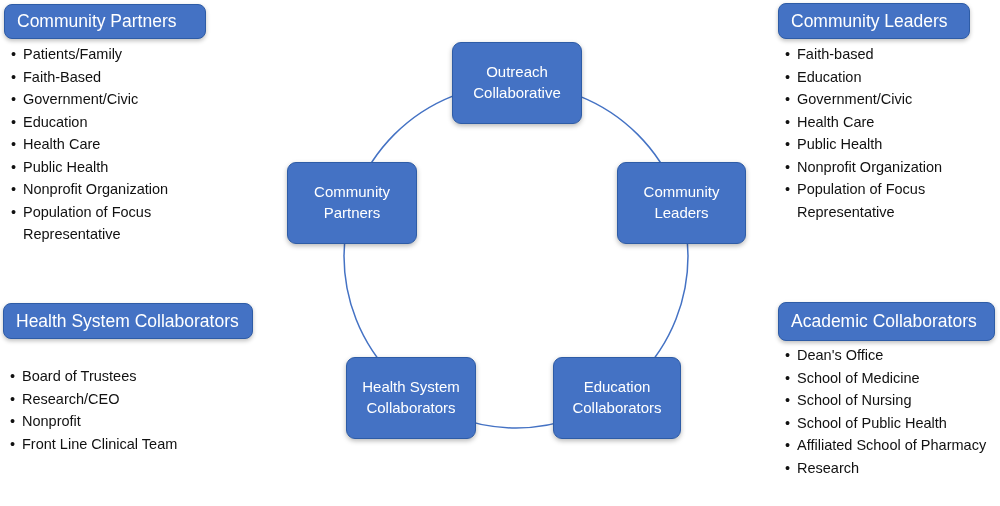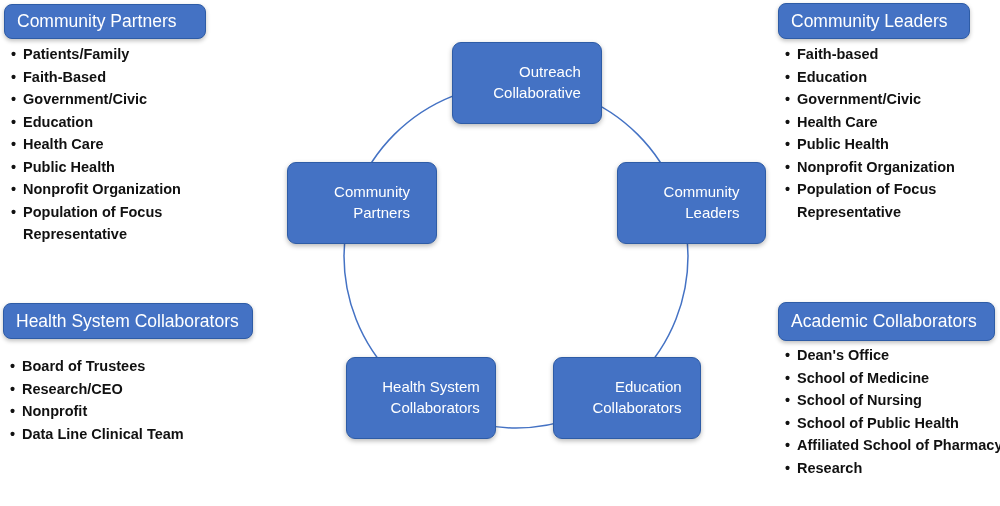--- a/index.html
+++ b/index.html
@@ -7,58 +7,57 @@
   .stage{position:relative;width:1000px;height:506px;background:#ffffff;overflow:hidden;}
 
   
   .cycle-svg{position:absolute;left:0;top:0;z-index:1;}
 
   
   .node{
     position:absolute;z-index:2;
     background:#4472C4;border:1px solid #2E5CA6;border-radius:9px;
     color:#ffffff;font-size:15px;line-height:1.38;
-    display:flex;align-items:center;justify-content:center;text-align:right;
+    display:flex;align-items:center;justify-content:center;text-align:center;
     white-space:pre-line;
     box-shadow:0 2px 5px rgba(0,0,0,0.28);
-    padding-left:20px;
   }
   .node-top{left:452px;top:42px;width:128px;height:80px;}
   .node-left{left:287px;top:162px;width:128px;height:80px;}
   .node-right{left:617px;top:162px;width:127px;height:80px;}
   .node-bl{left:346px;top:357px;width:128px;height:80px;border-radius:9px;}
   .node-br{left:553px;top:357px;width:126px;height:80px;}
 
   
   .panel{position:absolute;z-index:2;}
   .panel-header{
     background:#4472C4;border:1px solid #2E5CA6;border-radius:8px;
     color:#ffffff;font-size:17.5px;
     display:flex;align-items:center;padding:0 12px;
     box-shadow:0 2px 4px rgba(0,0,0,0.25);
     box-sizing:border-box;
   }
   .panel ul{
     list-style:none;margin:0;padding:0 0 0 7px;
     font-size:14.5px;line-height:22.5px;color:#111111;
   }
-  .panel li{position:relative;padding-left:12px;font-weight:bold;}
+  .panel li{position:relative;padding-left:12px;}
   .panel li::before{content:"\2022";position:absolute;left:0;}
 
   .panel-tl{left:4px;top:4px;}
   .panel-tl .panel-header{width:202px;height:35px;}
   .panel-tl ul{width:212px;margin-top:4px;}
 
   .panel-tr{left:778px;top:3px;}
   .panel-tr .panel-header{width:192px;height:36px;}
   .panel-tr ul{width:195px;margin-top:4px;}
 
   .panel-bl{left:3px;top:303px;}
   .panel-bl .panel-header{width:250px;height:36px;}
-  .panel-bl ul{width:265px;margin-top:16px;}
+  .panel-bl ul{width:265px;margin-top:26px;}
 
   .panel-br{left:778px;top:302px;}
   .panel-br .panel-header{width:217px;height:39px;}
   .panel-br ul{width:222px;margin-top:3px;}
 </style>
 </head>
 <body>
 
 <div class="stage">
 
@@ -107,21 +106,21 @@
         <li>Population of Focus Representative</li>
       </ul>
   </div>
 
   <div class="panel panel-bl">
     <div class="panel-header">Health System Collaborators</div>
     <ul>
         <li>Board of Trustees</li>
         <li>Research/CEO</li>
         <li>Nonprofit</li>
-        <li>Data Line Clinical Team</li>
+        <li>Front Line Clinical Team</li>
       </ul>
   </div>
 
   <div class="panel panel-br">
     <div class="panel-header">Academic Collaborators</div>
     <ul>
         <li>Dean's Office</li>
         <li>School of Medicine</li>
         <li>School of Nursing</li>
         <li>School of Public Health</li>

